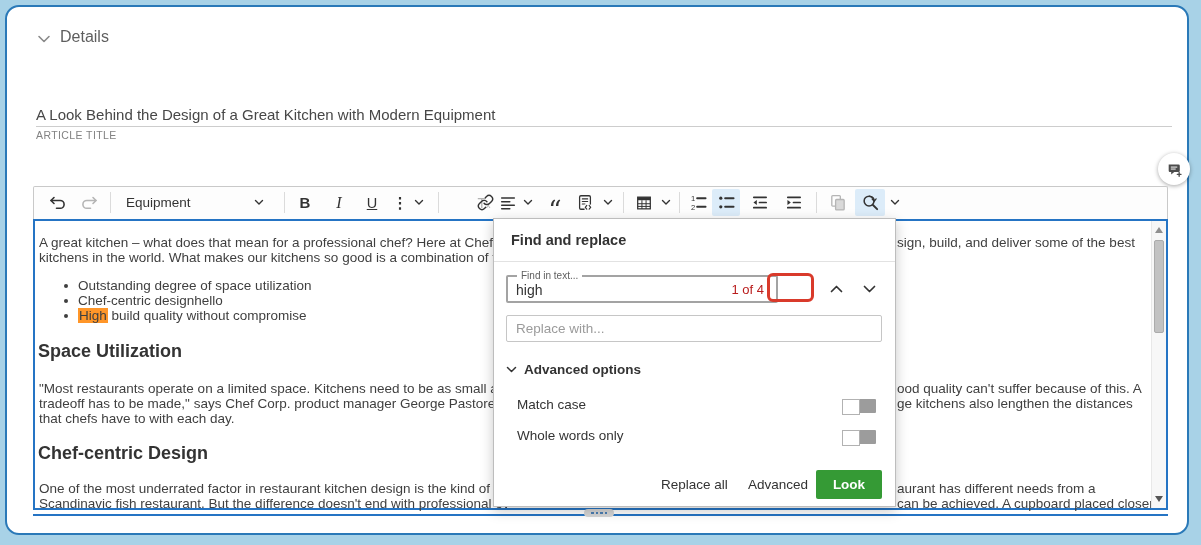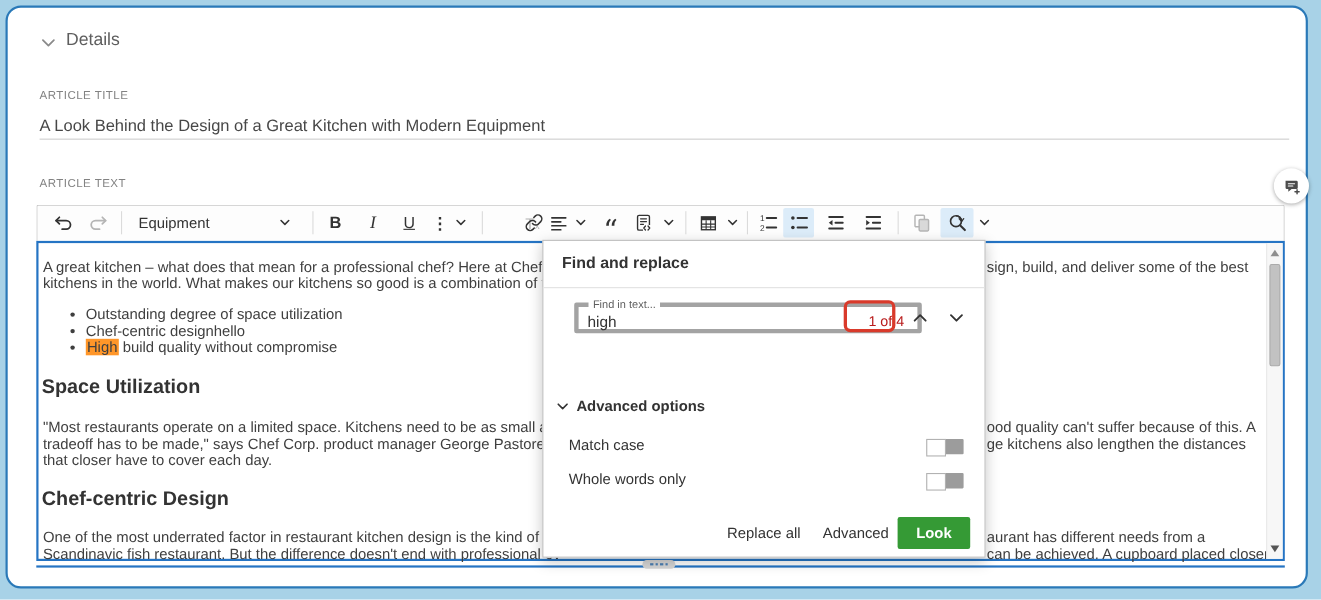--- a/index.html
+++ b/index.html
@@ -9,21 +9,21 @@
     background:#a8d2e7;
     font-family:"Liberation Sans", sans-serif;
     color:#3f3f3f;
   }
   .card { position:absolute; left:5px; top:5px; width:1184px; height:530px;
           background:#fff; border:2px solid #2a79b8; border-radius:14px; }
 
   
   .details-chevron { position:absolute; left:37px; top:34px; width:14px; height:10px; }
   .details-title { position:absolute; left:60px; top:28px; font-size:16px; color:#5e5e5e; }
-  .field-label { position:absolute; font-size:10.5px; color:#828282; letter-spacing:.4px; }
+  .field-label { position:absolute; font-size:10.5px; color:#828282; letter-spacing:.4px;margin-top:48px; }
   .lbl-title { left:36px; top:81px; }
   .lbl-text  { left:36px; top:161px; }
   .title-value { position:absolute; left:36px; top:106px; font-size:15px; color:#474747; white-space:nowrap; }
   .title-underline { position:absolute; left:36px; top:126px; width:1136px; border-bottom:1px solid #cdcdcd; }
   .comment-btn { position:absolute; left:1158px; top:153px; width:32px; height:32px; border-radius:50%;
                  background:#fff; box-shadow:0 1px 4px rgba(0,0,0,.35); display:flex; align-items:center; justify-content:center; }
 
   
   .toolbar { position:absolute; left:33px; top:186px; width:1135px; height:33px;
              background:#fdfdfd; border:1px solid #c9c9c9; border-bottom:none; border-radius:2px 2px 0 0; }
@@ -58,21 +58,21 @@
   .bottombar { position:absolute; left:33px; top:511px; width:1135px; height:5px; background:#fff; border-bottom:2px solid #2574c4; }
   .grip { position:absolute; left:584px; top:509px; width:30px; height:8px; background:#d6d6d6; border-radius:4px;
           display:flex; align-items:center; justify-content:center; gap:2px; }
   .grip i { width:2.5px; height:2.5px; background:#4c7fb4; display:block; }
 
   
   .dialog { position:absolute; left:493px; top:218px; width:403px; height:289px; background:#fff;
             border:1px solid #bdbdbd; box-shadow:0 4px 12px rgba(0,0,0,.22); z-index:40; }
   .fr-title { position:absolute; left:17px; top:13px; font-size:14.5px; font-weight:700; color:#333; }
   .fr-hline { position:absolute; left:0; top:42px; width:100%; border-bottom:1px solid #e2e2e2; }
-  .find-field { position:absolute; left:28px; top:56px; width:316px; height:28px; border:4px solid #a3a3a3; border-radius:2px; }
+  .find-field { position:absolute; left:12px; top:56px; width:272px; height:28px; border:2px solid #a3a3a3; border-radius:2px; }
   .find-label { position:absolute; left:9px; top:-7px; background:#fff; padding:0 4px; font-size:10px; color:#5f5f5f; white-space:nowrap; }
   .find-value { position:absolute; left:8px; top:0; line-height:26px; font-size:14px; color:#333; }
   .find-counter { position:absolute; right:12px; top:0; line-height:26px; font-size:13px; color:#b91c1c; }
   .annot-red { position:absolute; left:273px; top:54px; width:47px; height:29px; border:3px solid #d93a2b; border-radius:6px; z-index:60; }
   .nav-btn { position:absolute; top:56px; width:27px; height:28px; display:flex; align-items:center; justify-content:center; }
   .replace-input { position:absolute; left:12px; top:96px; width:376px; height:27px; border:1px solid #c6c6c6; border-radius:2px; }
   .replace-ph { position:absolute; left:9px; top:0; line-height:25px; font-size:13.5px; color:#9b9b9b; }
   .adv-row { position:absolute; left:12px; top:143px; display:flex; align-items:center; gap:7px; }
   .adv-label { font-size:13.5px; font-weight:700; color:#333; }
   .opt-label { position:absolute; left:23px; font-size:13.5px; color:#333; }
@@ -271,21 +271,21 @@
 <div class="cl" style="left:78px;top:293px">Chef-centric designhello</div>
 <span class="bullet-dot" style="left:64px;top:314px"></span>
 <div class="cl" style="left:78px;top:308px"><span class="hl">High</span><span> build quality without compromise</span></div>
 
 <div class="h2line" style="left:38px;top:341px">Space Utilization</div>
 
 <div class="cl" style="left:39px;top:381px">"Most restaurants operate on a limited space. Kitchens need to be as small as f</div>
 <div class="cl" style="left:897px;top:381px">ood quality can't suffer because of this. A</div>
 <div class="cl" style="left:39px;top:396px">tradeoff has to be made," says Chef Corp. product manager George Pastore. "Bu</div>
 <div class="cl" style="left:897px;top:396px">ge kitchens also lengthen the distances</div>
-<div class="cl" style="left:39px;top:411px">that closer have to cover each day.</div>
+<div class="cl" style="left:39px;top:411px">that chefs have to with each day.</div>
 
 <div class="h2line" style="left:38px;top:443px">Chef-centric Design</div>
 
 <div class="cl" style="left:39px;top:481px">One of the most underrated factor in restaurant kitchen design is the kind of foo</div>
 <div class="cl" style="left:897px;top:481px">aurant has different needs from a</div>
 <div class="cl" style="left:39px;top:496px">Scandinavic fish restaurant. But the difference doesn't end with professional ov</div>
 <div class="cl" style="left:897px;top:496px">can be achieved. A cupboard placed closer</div>
 
 <div class="sbar">
   <span class="sb-up"></span>
@@ -316,20 +316,23 @@
     <svg width="13" height="8" viewBox="0 0 13 8">
         <path d="M1.5 6.5 L6.5 1.5 L11.5 6.5" fill="none" stroke="#333" stroke-width="1.7" stroke-linecap="round" stroke-linejoin="round"></path>
       </svg>
   </div>
   <div class="nav-btn" style="left:362px">
     <svg width="13" height="8" viewBox="0 0 13 8">
         <path d="M1.5 1.5 L6.5 6.5 L11.5 1.5" fill="none" stroke="#333" stroke-width="1.7" stroke-linecap="round" stroke-linejoin="round"></path>
       </svg>
   </div>
 
+  <div class="replace-input">
+    <span class="replace-ph">Replace with...</span>
+  </div>
 
   <div class="adv-row">
     <svg width="11" height="7" viewBox="0 0 11 7">
         <path d="M1.5 1.5 L5.5 5.5 L9.5 1.5" fill="none" stroke="#333" stroke-width="1.5" stroke-linecap="round" stroke-linejoin="round"></path>
       </svg>
     <span class="adv-label">Advanced options</span>
   </div>
 
   <span class="opt-label" style="top:178px">Match case</span>
   <span class="toggle" style="top:180px"></span>

